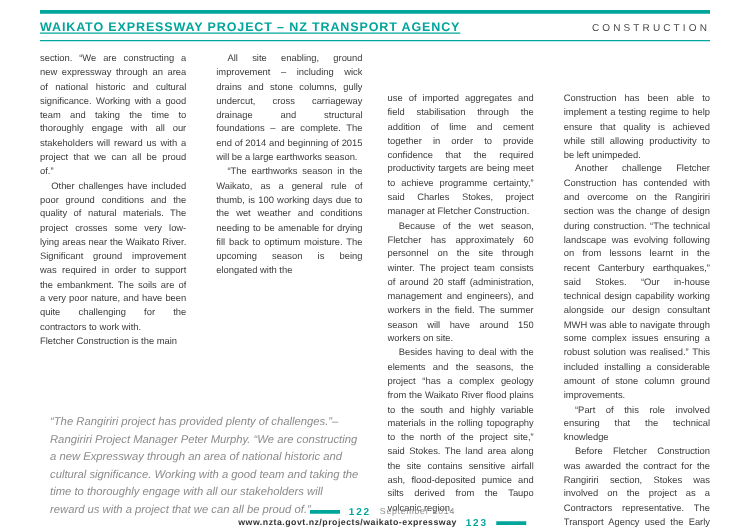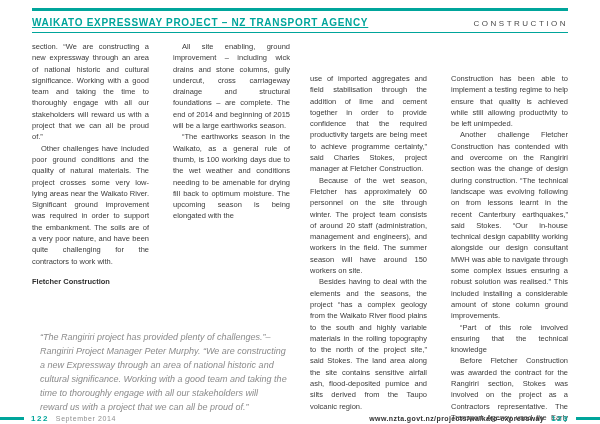--- a/index.html
+++ b/index.html
@@ -77,26 +77,27 @@
     padding-left: 8px;
     width: 256px;
     font-style: italic;
     font-size: 9px;
     line-height: 14px;
     color: #8b8b8b;
     text-align: left;
   }
   .footer {
     position: absolute;
-    left: 0;
+    left: 12px;
     right: 0;
     bottom: 9px;
     display: flex;
     justify-content: space-between;
-    align-items: flex-start;
+    align-items: center;
+    flex-direction: column;
   }
   .footer-left, .footer-right {
     display: flex;
     align-items: center;
     gap: 7px;
   }
   .dash {
     width: 24px;
     height: 3px;
     background: var(--accent);
@@ -133,21 +134,21 @@
 
   <div class="rule-mid"></div>
 
   <div class="content">
 
     <div class="half-page page-left">
       <div class="cols">
         <div class="col">
           <p>section. “We are constructing a new expressway through an area of national historic and cultural significance. Working with a good team and taking the time to thoroughly engage with all our stakeholders will reward us with a project that we can all be proud of.”</p>
           <p class="indent">Other challenges have included poor ground conditions and the quality of natural materials. The project crosses some very low-lying areas near the Waikato River. Significant ground improvement was required in order to support the embankment. The soils are of a very poor nature, and have been quite challenging for the contractors to work with.</p>
-          <h3>Fletcher Construction</h3>
+          <p>Fletcher Construction is the main</p>
         </div>
         <div class="col">
           <p class="indent">All site enabling, ground improvement – including wick drains and stone columns, gully undercut, cross carriageway drainage and structural foundations – are complete. The end of 2014 and beginning of 2015 will be a large earthworks season.</p>
           <p class="indent">“The earthworks season in the Waikato, as a general rule of thumb, is 100 working days due to the wet weather and conditions needing to be amenable for drying fill back to optimum moisture. The upcoming season is being elongated with the</p>
         </div>
       </div>
       <div class="pullquote">“The Rangiriri project has provided plenty of challenges.”– Rangiriri Project Manager Peter Murphy. “We are constructing a new Expressway through an area of national historic and cultural significance. Working with a good team and taking the time to thoroughly engage with all our stakeholders will reward us with a project that we can all be proud of.”</div>
     </div>
 
     <div class="half-page page-right cols">

